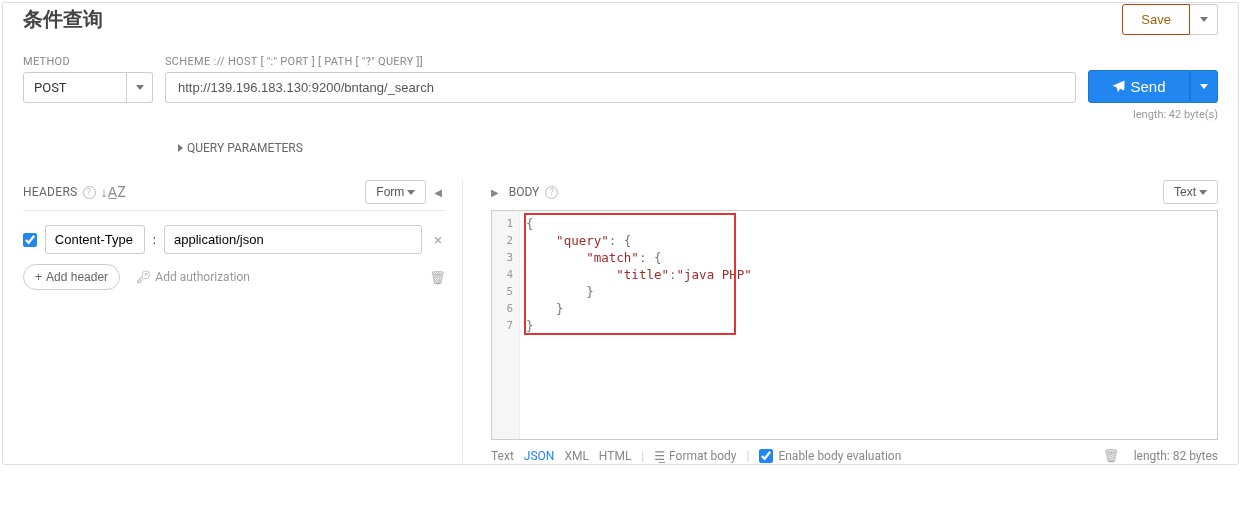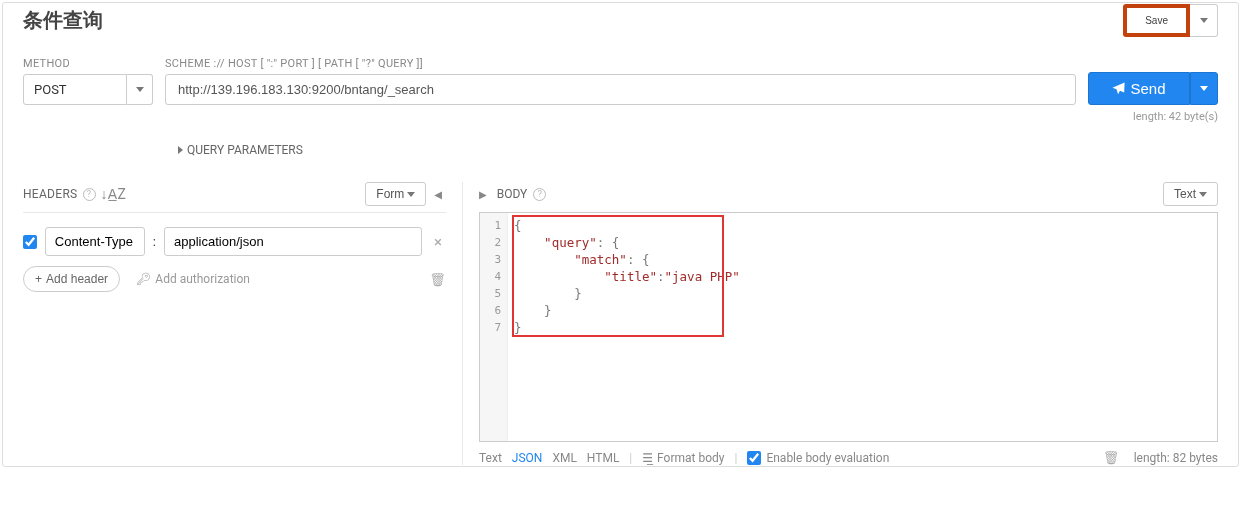--- a/index.html
+++ b/index.html
@@ -2,36 +2,36 @@
 <html><head>
 <meta charset="utf-8">
 <style>
 *{margin:0;padding:0;box-sizing:border-box}
 body{font-family:-apple-system,BlinkMacSystemFont,"Segoe UI",Roboto,Arial,sans-serif;font-size:13px;color:#333;background:#fff}
 .container{border:1px solid #ddd;border-radius:3px;margin:2px;padding:1px 20px}
 .row{display:flex;align-items:center;gap:12px}
 .title-row{display:flex;justify-content:space-between;align-items:center;margin-bottom:20px}
 h2{font-size:20px;font-weight:600;color:#444}
 .save-group{display:flex}
-.save-btn{border:4px solid #c2410c;background:#fff;padding:7px 18px;border-radius:3px 0 0 3px;color:#404040;font-size:10px;cursor:pointer}
+.save-btn{border:1px solid #c2410c;background:#fff;padding:7px 18px;border-radius:3px 0 0 3px;color:#a16207;font-size:13px;cursor:pointer}
 .save-dd{border:1px solid #ccc;border-left:none;background:#fff;width:28px;border-radius:0 3px 3px 0;cursor:pointer;display:flex;align-items:center;justify-content:center}
 .label{font-size:11px;color:#888;letter-spacing:.3px;margin-bottom:4px}
 .method-block{width:130px}
 .url-block{flex:1}
 .send-block{width:130px}
 .method-sel{display:flex}
 .method-main{border:1px solid #ccc;padding:7px 10px;border-radius:3px 0 0 3px;flex:1;cursor:pointer;background:#fff}
 .method-dd{border:1px solid #ccc;border-left:none;width:26px;border-radius:0 3px 3px 0;cursor:pointer;display:flex;align-items:center;justify-content:center;background:#fff}
 .url-input{width:100%;border:1px solid #ccc;padding:7px 12px;border-radius:3px;font-size:13px;color:#555}
 .send-group{display:flex}
 .send-btn{background:#2186f0;color:#fff;border:1px solid #1a75d3;padding:7px 6px;border-radius:3px 0 0 3px;flex:1;cursor:pointer;display:flex;align-items:center;justify-content:center;gap:5px;font-size:15px}
 .send-dd{background:#2186f0;color:#fff;border:1px solid #1a75d3;border-left:1px solid #1a75d3;width:28px;border-radius:0 3px 3px 0;cursor:pointer;display:flex;align-items:center;justify-content:center}
 .len-info{text-align:right;font-size:11px;color:#999;margin-top:5px}
 .qp{margin-left:155px;margin-top:20px;font-size:12px;color:#666;cursor:pointer;display:flex;align-items:center;gap:4px}
-.split{display:flex;margin-top:25px;gap:16px}
+.split{display:flex;margin-top:25px;gap:28px}
 .left{width:440px;border-right:1px solid #e8e8e8;padding-right:16px}
 .right{flex:1}
 .section-head{display:flex;justify-content:space-between;align-items:center;border-bottom:1px solid #e8e8e8;padding-bottom:6px;margin-bottom:14px}
 .section-title{font-size:12px;color:#666;letter-spacing:.3px;display:flex;align-items:center;gap:5px}
 .help{display:inline-flex;width:13px;height:13px;border:1px solid #bbb;border-radius:50%;align-items:center;justify-content:center;font-size:9px;color:#bbb}
 .sort{font-size:14px;color:#888;cursor:pointer}
 .form-btn{border:1px solid #ccc;background:#fff;padding:4px 10px;border-radius:3px;font-size:12px;color:#555;cursor:pointer;display:flex;align-items:center;gap:3px}
 .header-row{display:flex;align-items:center;gap:8px;margin-bottom:10px}
 .chk{width:14px;height:14px;accent-color:#2186f0;cursor:pointer}
 .hdr-input{border:1px solid #ccc;padding:6px 9px;border-radius:3px;font-size:13px}

